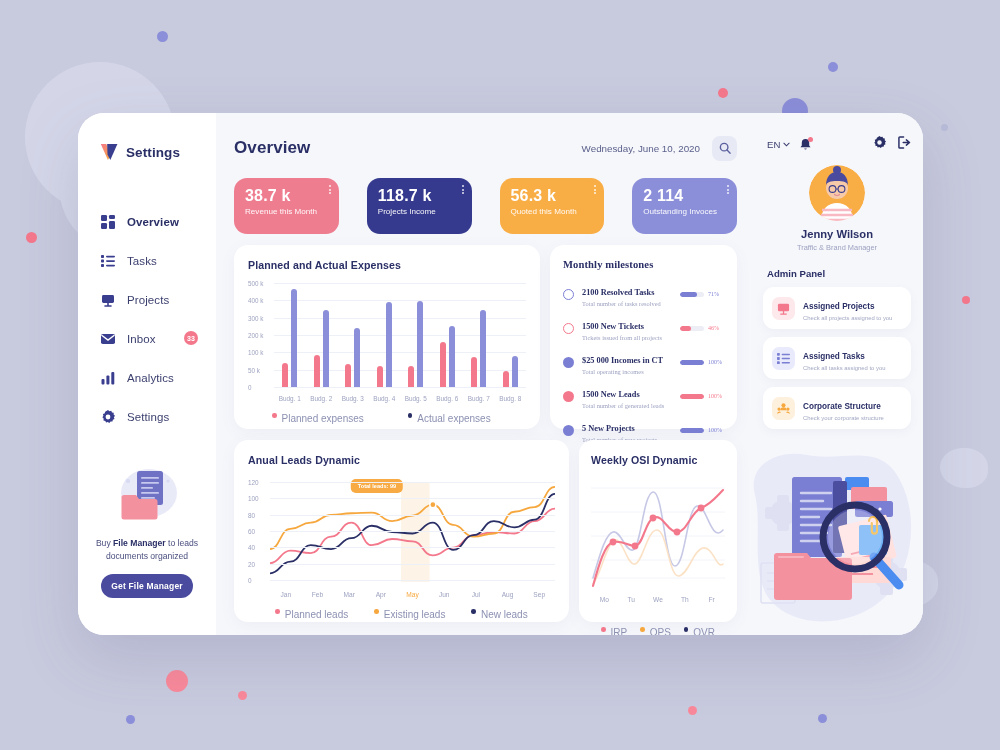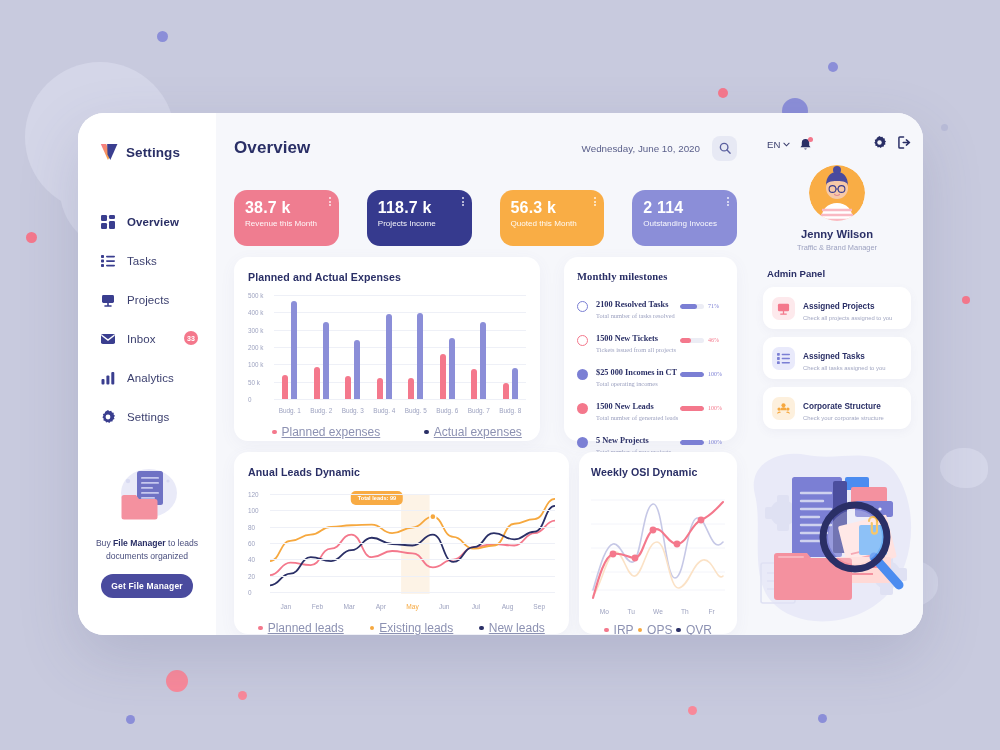--- a/index.html
+++ b/index.html
@@ -45,46 +45,46 @@
                font-weight:bold; font-family:inherit; cursor:pointer; letter-spacing:.2px; }
   
   .center { flex:1 1 auto; background:#f6f7fb; padding:18px 16px 0 18px; min-width:0; }
   .topbar { display:flex; align-items:center; height:34px; }
   .page-title { font-size:17px; font-weight:bold; color:#2a2f66; letter-spacing:.1px; }
   .top-right { margin-left:auto; display:flex; align-items:center; gap:12px; }
   .date { font-size:9.8px; color:#5a5f8a; }
   .search-btn { width:25px; height:25px; border-radius:8px; background:#e7e9f4; border:none;
                 display:flex; align-items:center; justify-content:center; cursor:pointer; }
   
-  .kpis { display:flex; gap:28px; margin-top:25px; }
+  .kpis { display:flex; gap:28px; margin-top:13px; }
   .kpi { flex:1 1 0; height:56px; border-radius:13px; padding:9px 11px; position:relative; color:#fff; min-width:0; }
   .kpi-val { font-size:16px; font-weight:bold; letter-spacing:.2px; }
   .kpi-lbl { font-size:8.1px; margin-top:2px; opacity:.95; }
   .kdots { position:absolute; right:8px; top:7px; display:flex; flex-direction:column; gap:1.5px; }
   .kdots i { width:2px; height:2px; border-radius:50%; background:rgba(255,255,255,.85); display:block; }
   
-  .row2 { display:flex; gap:24px; margin-top:11px; }
+  .row2 { display:flex; gap:10px; margin-top:11px; }
   .card { background:#fff; border-radius:14px; box-shadow:0 4px 16px rgba(100,105,150,.06); }
   .card-title { font-size:10.6px; font-weight:bold; color:#2a2f66; letter-spacing:.1px; }
   .expenses { flex:0 0 306px; height:184px; padding:14px 14px 0 14px; }
   .milestones { flex:1 1 auto; height:184px; padding:14px 13px 0 13px; min-width:0;font-family:Liberation Serif, serif; }
   
   .bc { position:relative; height:108px; margin-top:12px; }
   .bc-ylab { position:absolute; left:0; font-size:6.3px; color:#9ea3c0; transform:translateY(-50%); }
   .bc-grid { position:absolute; left:26px; right:0; height:1px; background:#eef0f7; }
   .bc-plot { position:absolute; left:26px; right:0; top:0; bottom:0; display:flex; }
   .bc-grp { flex:1 1 0; position:relative; display:flex; align-items:flex-end; justify-content:center; gap:3px; }
   .bar { width:6px; border-radius:3px 3px 0 0; }
   .bar.p { background:#f4788c; }
   .bar.a { background:#8b8ed8; }
   .bc-xaxis { display:flex; margin-left:26px; margin-top:4px; }
   .bc-xlab { flex:1 1 0; text-align:center; font-size:6.4px; color:#9ea3c0; }
   .legend { display:flex; gap:26px; justify-content:center; margin-top:11px; }
   .legend.left { justify-content:flex-start; padding-left:24px; gap:44px; }
-  .lg { display:flex; align-items:center; gap:5px; font-size:12px; color:#8c91b2;text-decoration:underline; }
+  .lg { display:flex; gap:5px; font-size:10px; color:#8c91b2; }
   .lg i { width:4.5px; height:4.5px; border-radius:50%; display:block; }
   
   .ms-list { margin-top:11px; display:flex; flex-direction:column; gap:8px; }
   .ms { display:flex; align-items:center; gap:8px; }
   .ms-dot { width:11px; height:11px; border-radius:50%; flex:0 0 11px; }
   .ms-dot.hollow { background:transparent; border:1.4px solid currentColor; }
   .ms-txt { flex:1 1 auto; min-width:0; }
   .ms-t { font-size:8.3px; font-weight:bold; color:#2a2f66; white-space:nowrap; }
   .ms-s { font-size:6.4px; color:#9da2c0; margin-top:1px; white-space:nowrap; }
   .ms-bar { flex:0 0 44px; display:flex; align-items:center; gap:4px; }
@@ -514,21 +514,21 @@
             <circle cx="86" cy="58" r="3.4" fill="#f4788c"></circle>
           <circle cx="110" cy="34" r="3.4" fill="#f4788c"></circle>
         </svg>
         <div class="osi-x" id="osi-x">
             <span>Mo</span>
             <span>Tu</span>
             <span>We</span>
             <span>Th</span>
             <span>Fr</span>
           </div>
-        <div class="legend" style="gap:4px;margin-top:8px">
+        <div class="legend" style="gap:13px;margin-top:24px">
           <span class="lg">
               <i style="background:#f4788c"></i>
               <span>IRP</span>
             </span>
           <span class="lg">
               <i style="background:#f6a83f"></i>
               <span>OPS</span>
             </span>
           <span class="lg">
               <i style="background:#2a2f66"></i>

